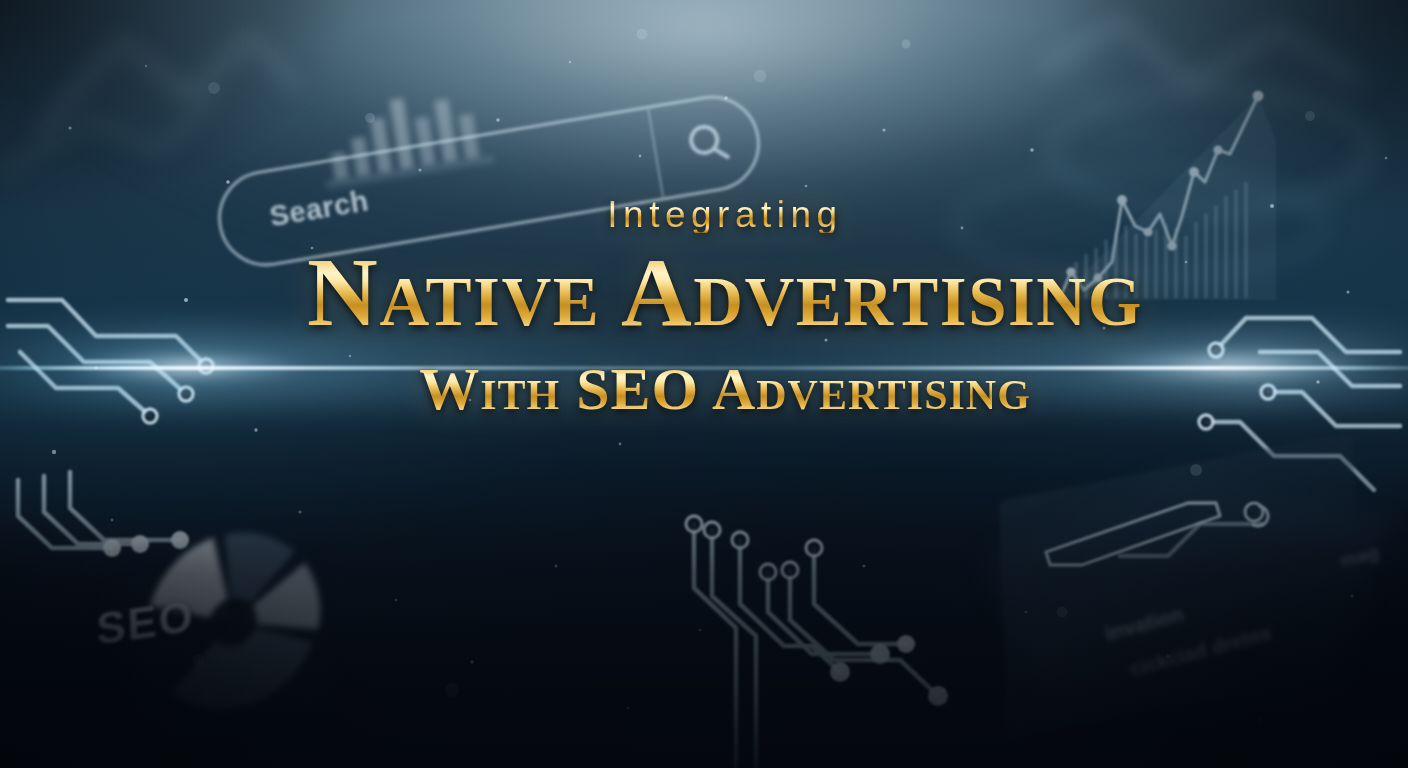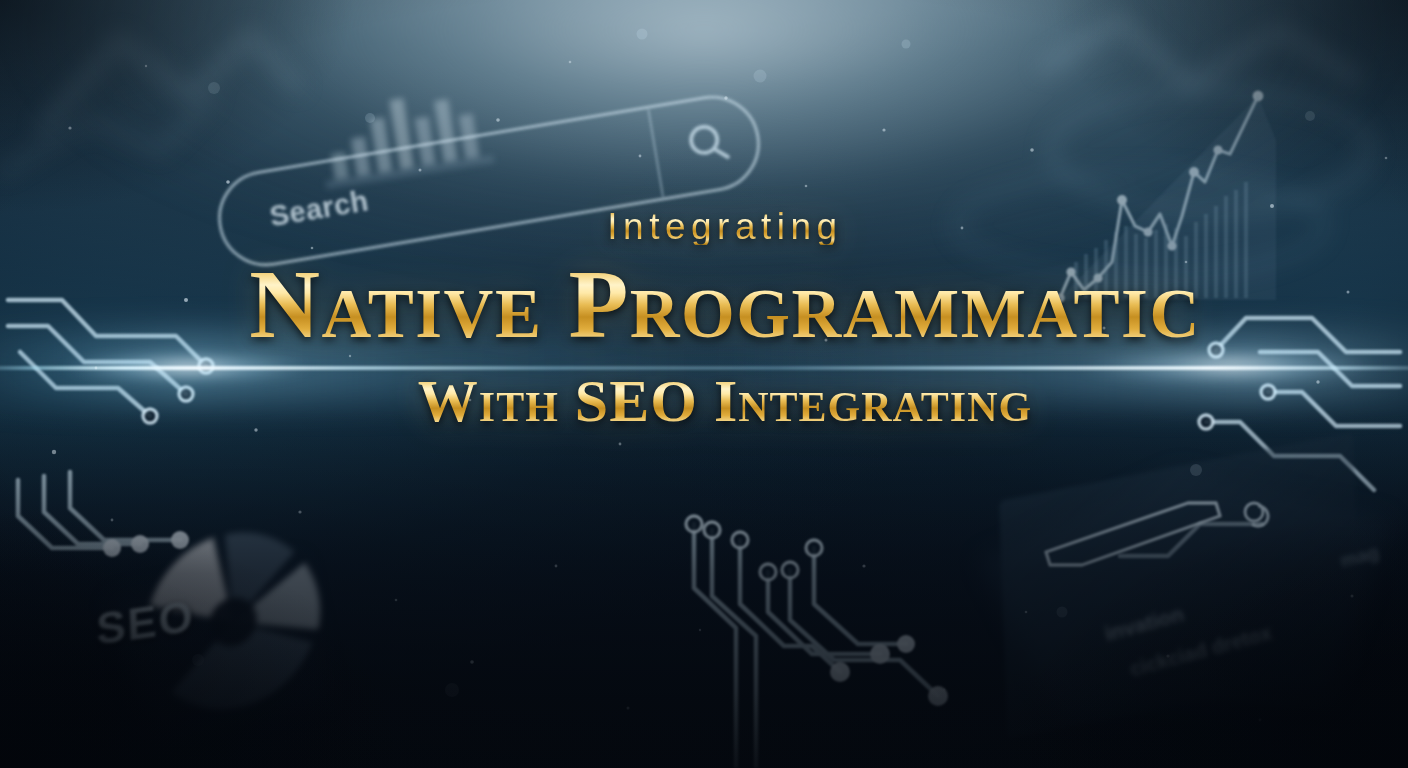--- a/index.html
+++ b/index.html
@@ -169,21 +169,21 @@
     color:rgba(196,216,230,0.72);
     filter:blur(2.6px);
     white-space:nowrap;
   }
   .pt1{left:1104px;top:612px;font-size:21px;font-weight:700;transform:rotate(-15deg);}
   .pt2{left:1128px;top:640px;font-size:20px;font-weight:700;transform:rotate(-15deg);}
   .pt3{left:1340px;top:546px;font-size:19px;font-weight:700;transform:rotate(-15deg);opacity:.62;}
 
   
   .title-block{
-    position:absolute;left:0;right:0;top:208px;
+    position:absolute;left:0;right:0;top:196px;
     text-align:center;
     z-index:40;
     padding-left:42px;
   }
   .gold{
     display:block;
     background:linear-gradient(to bottom,
       #9e7316 0%,
       #d9a437 9%,
       #f6d98b 20%,
@@ -444,21 +444,21 @@
         <circle cx="452" cy="690" r="7" opacity=".14"></circle>
       <circle cx="198" cy="660" r="6" opacity=".14"></circle>
         <circle cx="1062" cy="612" r="5.5" opacity=".16"></circle>
       <circle cx="370" cy="118" r="5" opacity=".18"></circle>
         <circle cx="1310" cy="116" r="5" opacity=".16"></circle>
     </g>
   </svg>
 
   <div class="title-block">
     <span class="gold line-eyebrow">Integrating</span>
-    <span class="gold line-big l2">Native Programmatic</span>
-    <span class="gold line-sub">With SEO Integrating</span>
+    <span class="gold line-big l2">Native Advertising</span>
+    <span class="gold line-sub">With SEO Advertising</span>
   </div>
 
   <div class="bg-botdark"></div>
   <div class="vignette"></div>
   <div class="vignette-corners"></div>
 
 </div>
 
 </body></html>

